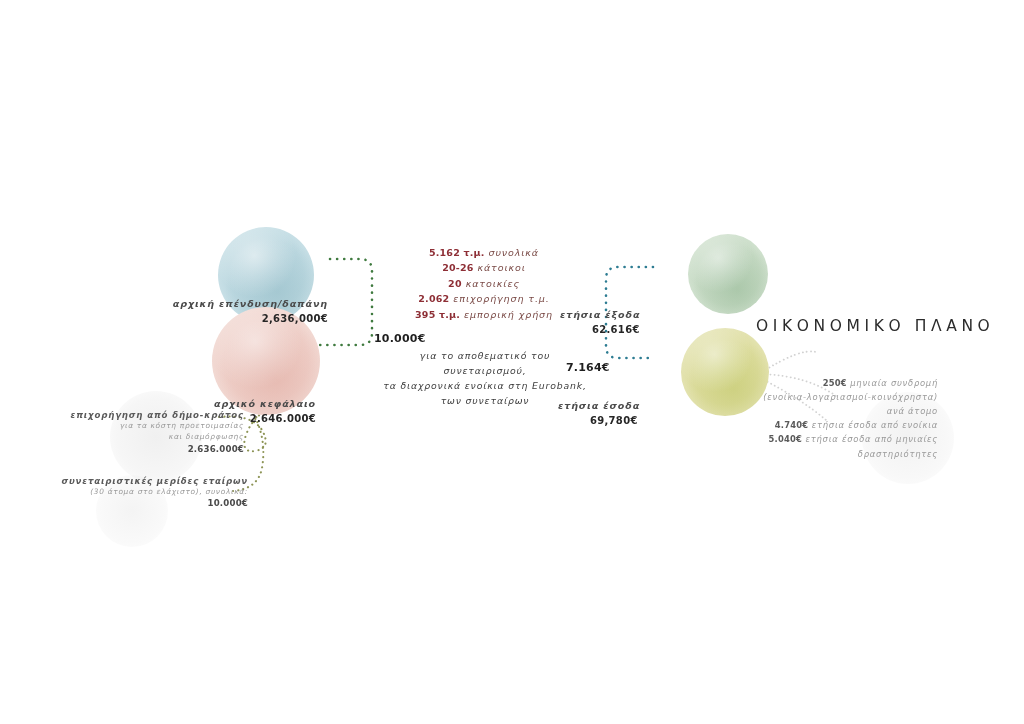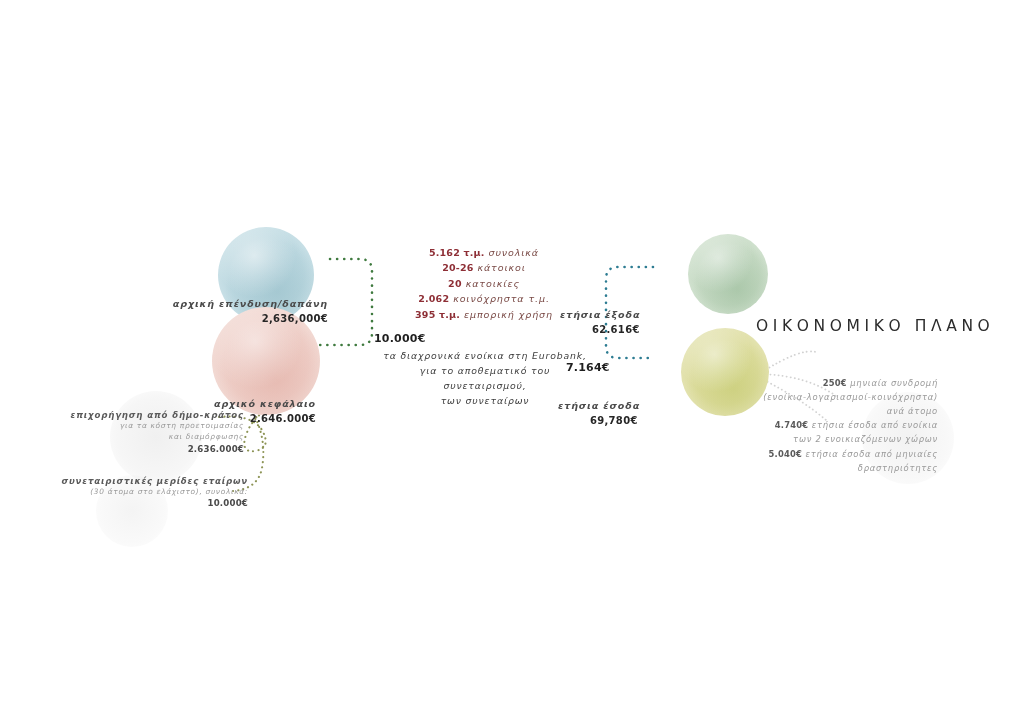--- a/index.html
+++ b/index.html
@@ -276,29 +276,29 @@
 
 <div class="node-label right" style="left:558px; top:351px; width:174px; text-align:left;">
   <span class="cap">ετήσια έσοδα</span>
   <span class="amt" style="text-align:left; padding-left:32px;">69,780€</span>
 </div>
 
 <div id="center-stats">
     <div class="row"><span class="n">5.162 τ.μ.</span><span class="t"> συνολικά</span></div>
     <div class="row"><span class="n">20-26</span><span class="t"> κάτοικοι</span></div>
     <div class="row"><span class="n">20</span><span class="t"> κατοικίες</span></div>
-    <div class="row"><span class="n">2.062</span><span class="t"> κοινόχρηστα τ.μ.</span></div>
+    <div class="row"><span class="n">2.062</span><span class="t"> επιχορήγηση τ.μ.</span></div>
     <div class="row"><span class="n">395 τ.μ.</span><span class="t"> εμπορική χρήση</span></div>
   </div>
 
 <div id="amt-left">10.000€</div>
 <div id="amt-right">7.164€</div>
 <div id="center-desc">
+    <div>για το αποθεματικό του συνεταιρισμού,</div>
     <div>τα διαχρονικά ενοίκια στη Eurobank,</div>
-    <div>για το αποθεματικό του συνεταιρισμού,</div>
     <div>των συνεταίρων</div>
   </div>
 
 <div id="plan-title">ΟΙΚΟΝΟΜΙΚΟ ΠΛΑΝΟ</div>
 
 <div class="bl-block" id="src-0" style="left:30px; top:410px; width:214px;">
     <span class="head">επιχορήγηση από δήμο-κράτος</span>
     <span class="sub">για τα κόστη προετοιμασίας</span>
     <span class="sub">και διαμόρφωσης</span>
     <span class="amt">2.636.000€</span>
@@ -307,16 +307,15 @@
     <span class="head">συνεταιριστικές μερίδες εταίρων</span>
     <span class="sub">(30 άτομα στο ελάχιστο), συνολικά:</span>
     <span class="amt">10.000€</span>
   </div>
 
 <div id="br-details">
     <div class="d"><b>250€</b> <span>μηνιαία συνδρομή</span></div>
     <div class="d"><span>(ενοίκια-λογαριασμοί-κοινόχρηστα)</span></div>
     <div class="d"><span>ανά άτομο</span></div>
     <div class="d"><b>4.740€</b> <span>ετήσια έσοδα από ενοίκια</span></div>
-    <div class="d"><span>των 2 ενοικιαζόμενων χώρων</span></div>
     <div class="d"><b>5.040€</b> <span>ετήσια έσοδα από μηνιαίες</span></div>
     <div class="d"><span>δραστηριότητες</span></div>
   </div>
 
 </body></html>

